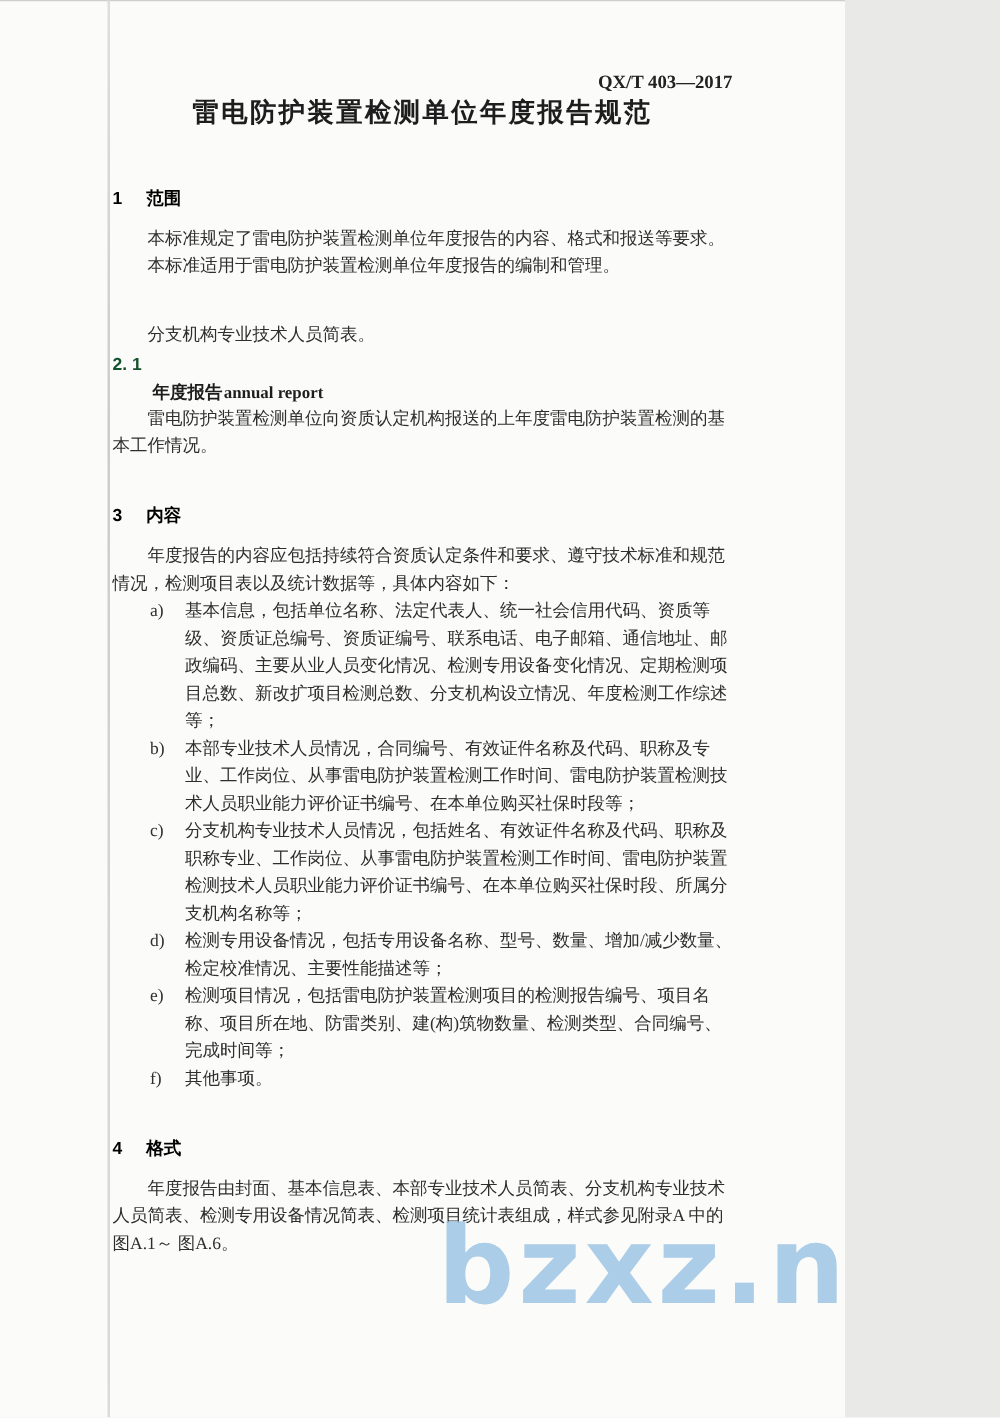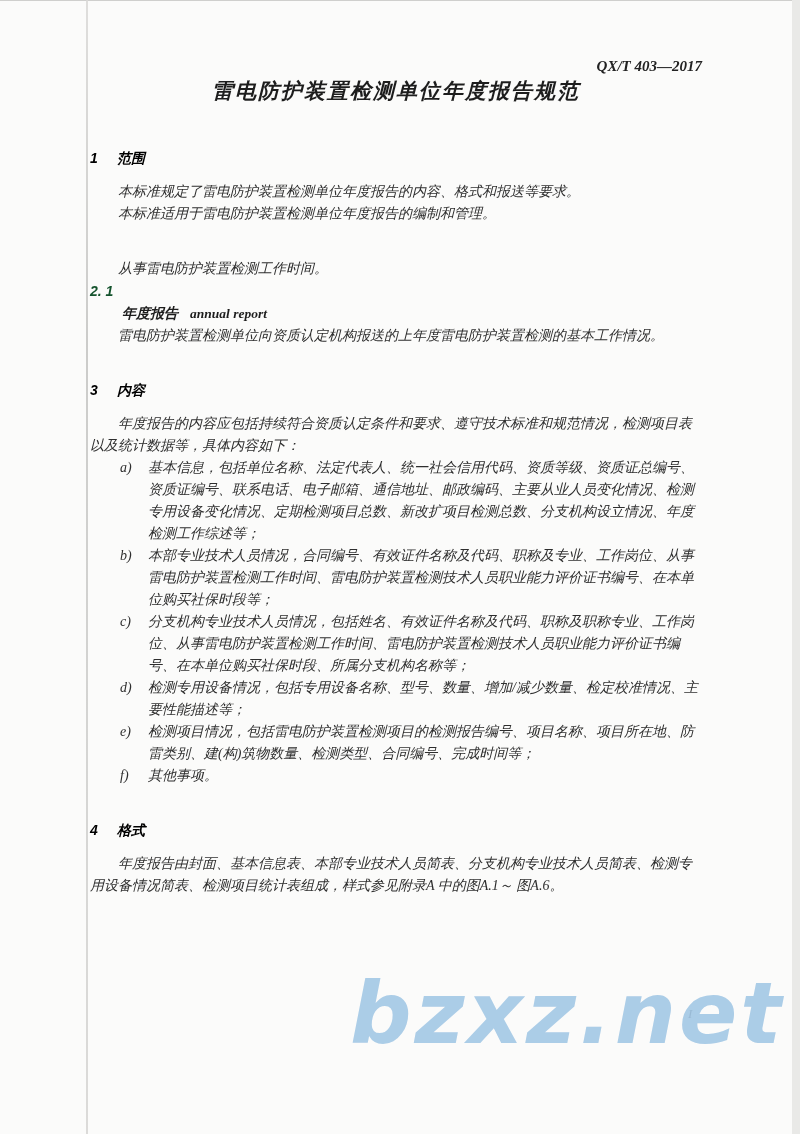--- a/index.html
+++ b/index.html
@@ -3,24 +3,23 @@
 <meta charset="utf-8">
 <style>
   * { margin:0; padding:0; box-sizing:border-box; }
   html, body { width:800px; }
   body {
     width:800px; height:1134px;
     background:#e9e9e7;
     font-family:"Liberation Serif","DejaVu Serif",serif;
   }
   .page {
-    position:relative; width:792px; height:1134px;
+    position:relative; width:676px; height:1134px;
     background:#fbfbfa; overflow:hidden;
     color:#2e2e2e;
-    font-style:italic;
   }
   .scan-line-top {
     position:absolute; top:0; left:0; width:100%; height:1px;
     background:#cfcfcd;
   }
   .scan-line-v {
     position:absolute; left:86px; top:0; width:2px; height:100%;
     background:linear-gradient(to bottom,#dad9d7,#c3c3c1 30%,#cfcfcd 70%,#d6d5d3);
     opacity:.85;
   }
@@ -59,21 +58,21 @@
   }
   .term-line {
     line-height:22px; text-indent:2em;
   }
   .term-name {
     font-family:"Liberation Sans","DejaVu Sans",sans-serif;
     font-weight:bold; font-size:14px; color:#1d1d1d;
   }
   .term-en {
     font-family:"Liberation Serif","DejaVu Serif",serif;
-    font-weight:bold; font-size:13.5px; margin-left:12px; color:#1d1d1d;
+    font-weight:bold; font-size:13.5px; margin-left:1px; color:#1d1d1d;
   }
   .list { margin-top:0; }
   .list-item {
     display:flex; padding-left:30px;
     font-size:14px; line-height:22px;
   }
   .li-label { flex:0 0 28px; }
   .li-text { flex:1; }
   .watermark {
     position:absolute; left:350px; top:970px;
@@ -103,21 +102,21 @@
 
     <div class="section first">
       <div class="sec-heading">
         <span class="sec-num">1</span><span class="sec-title">范围</span>
       </div>
       <p class="body first-para">本标准规定了雷电防护装置检测单位年度报告的内容、格式和报送等要求。</p>
       <p class="body">本标准适用于雷电防护装置检测单位年度报告的编制和管理。</p>
     </div>
 
     <div class="section">
-      <p class="body first-para">从事雷电防护装置检测工作时间。</p>
+      <p class="body first-para">分支机构专业技术人员简表。</p>
       <div class="term-number">2. 1</div>
       <div class="term-line">
         <span class="term-name">年度报告</span><span class="term-en">annual report</span>
       </div>
       <p class="body">雷电防护装置检测单位向资质认定机构报送的上年度雷电防护装置检测的基本工作情况。</p>
     </div>
 
     <div class="section">
       <div class="sec-heading">
         <span class="sec-num">3</span><span class="sec-title">内容</span>

